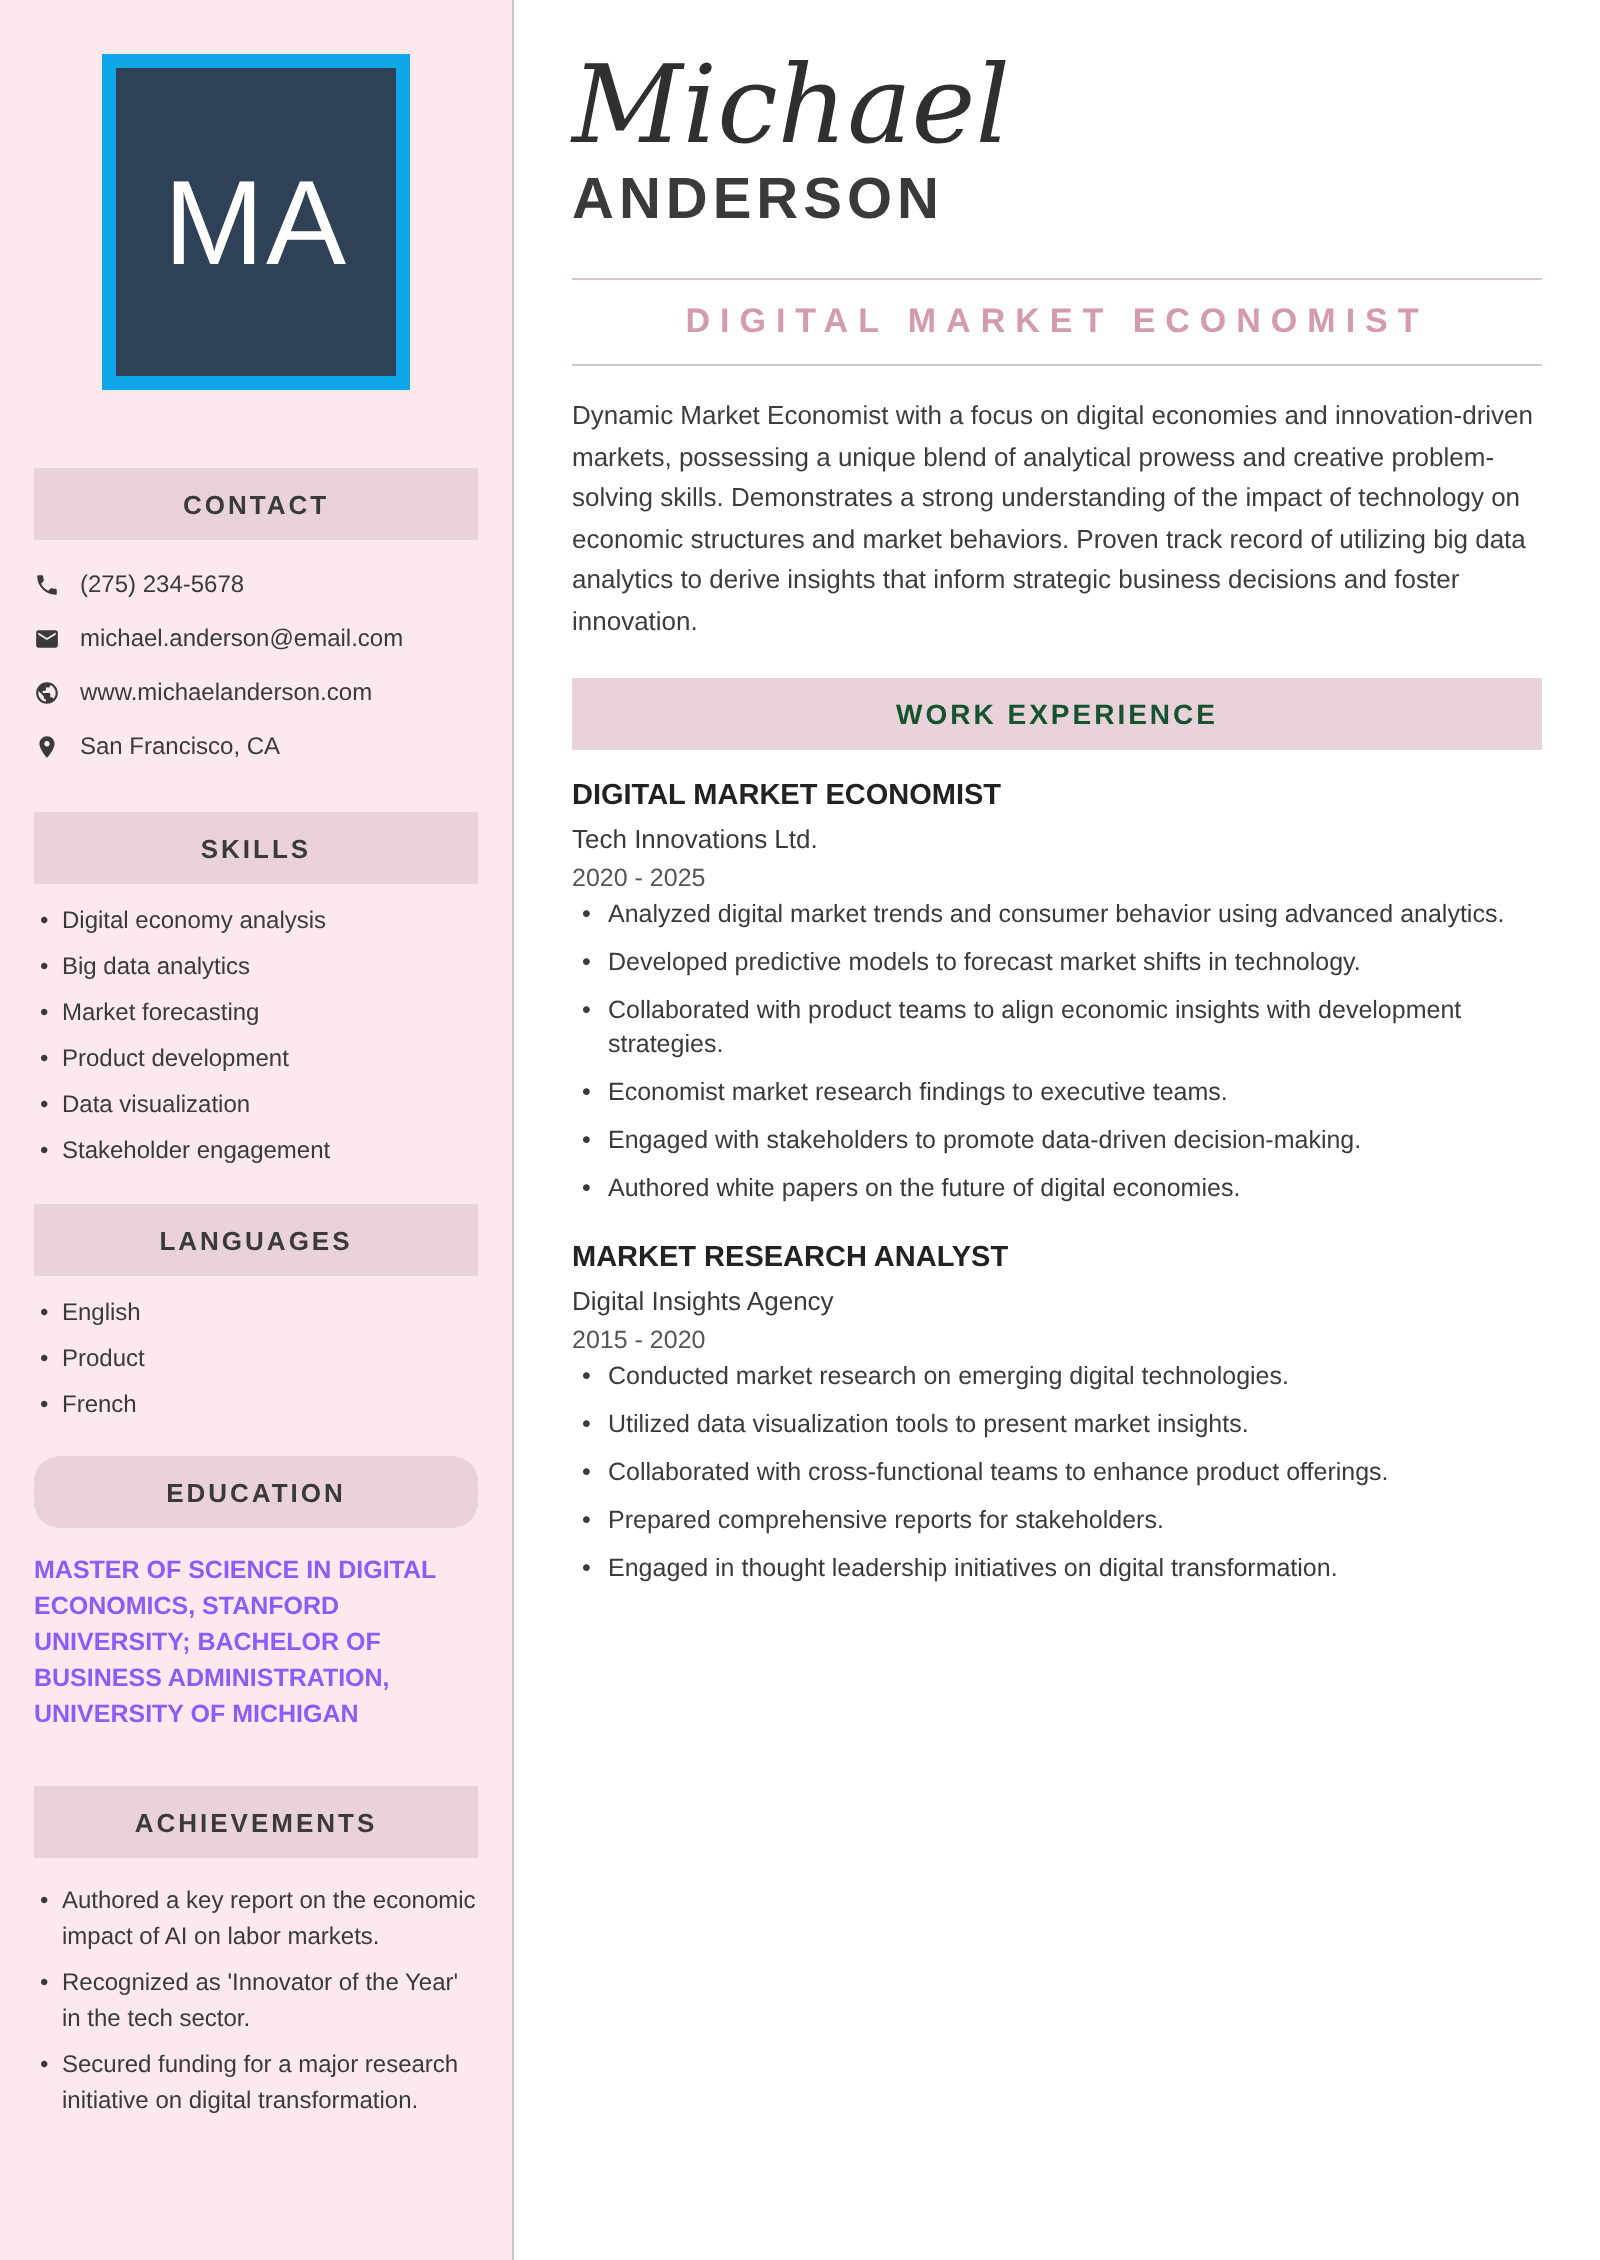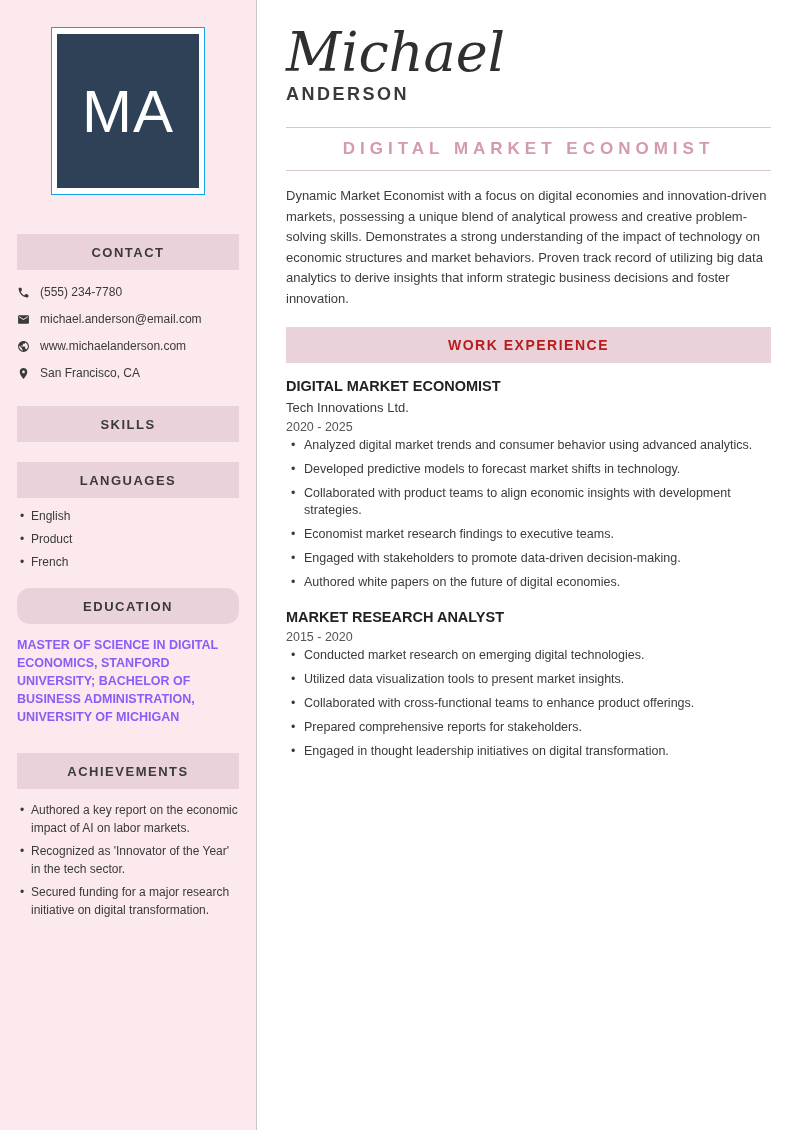--- a/index.html
+++ b/index.html
@@ -15,21 +15,21 @@
   
   .sidebar {
     width:257px; flex-shrink:0;
     background:#fbe9ee;
     border-right:1px solid #c8c8c8;
     padding-top:27px;
   }
   .avatar-frame {
     width:154px; height:168px; margin:0 auto;
     background:#ffffff;
-    border:1px solid #0ea5e9;
+    border:7px solid #0ea5e9;
     display:flex; align-items:center; justify-content:center;
   }
   .avatar {
     width:142px; height:154px;
     background:#2e4156; color:#ffffff;
     display:flex; align-items:center; justify-content:center;
     font-size:60px; letter-spacing:1px;
   }
   .side-band {
     margin:0 17px; height:36px;
@@ -60,35 +60,35 @@
     font-size:12.5px; font-weight:bold; line-height:18px; color:#8b5cf6;
   }
 
   
   .main { flex:1; padding:26px 29px 0 29px;border-radius:31px; }
   .first-name {
     font-family:"DejaVu Serif", serif; font-style:italic;
     font-size:54px; line-height:1; color:#2f2f2f;
   }
   .last-name {
-    font-size:18px; font-weight:bold; letter-spacing:2.5px; color:#3a3a3a; margin-top:4px;
+    font-size:29px; font-weight:bold; letter-spacing:2.5px; color:#3a3a3a; margin-top:4px;
   }
   .title-banner {
     margin-top:22px;
     border-top:1px solid #dcc6cd; border-bottom:1px solid #dcc6cd;
     padding:11px 0; text-align:center;
     font-size:17px; font-weight:bold; letter-spacing:5px; color:#d49aad;
   }
   .summary {
     margin-top:15px; font-size:13px; line-height:20.5px; color:#3c3c3c;
   }
   .work-band {
     margin-top:18px; height:36px; background:#e9d2da;
     display:flex; align-items:center; justify-content:center;
-    font-size:14px; font-weight:bold; letter-spacing:1.5px; color:#b91c1c;
+    font-size:14px; font-weight:bold; letter-spacing:1.5px; color:#14532d;
   }
   .job { margin-top:15px; }
   .job + .job { margin-top:18px; }
   .job-role { font-size:14.5px; font-weight:bold; color:#222222; }
   .job-company { font-size:13px; color:#3a3a3a; margin-top:6px; }
   .job-dates { font-size:12.5px; color:#555555; margin-top:5px; }
   .job-bullets { margin-top:3px; list-style:none; padding-left:5px; }
   .job-bullets li {
     position:relative; padding-left:13px;
     font-size:12.5px; line-height:17px; margin-bottom:7px; color:#3a3a3a;
@@ -109,21 +109,21 @@
     </div>
 
     <div class="side-band band-contact">
       <span>CONTACT</span>
     </div>
     <ul class="contact-list">
       <li class="contact-item">
         <svg viewBox="0 0 24 24">
             <path d="M6.62 10.79c1.44 2.83 3.76 5.14 6.59 6.59l2.2-2.21c.27-.27.67-.36 1.02-.24 1.12.37 2.33.57 3.57.57.55 0 1 .45 1 1V20c0 .55-.45 1-1 1-9.39 0-17-7.61-17-17 0-.55.45-1 1-1h3.5c.55 0 1 .45 1 1 0 1.25.2 2.45.57 3.57.11.35.03.74-.25 1.02l-2.2 2.2z"></path>
           </svg>
-        <span>(555) 234-7780</span>
+        <span>(275) 234-5678</span>
       </li>
       <li class="contact-item">
         <svg viewBox="0 0 24 24">
             <path d="M20 4H4c-1.1 0-1.99.9-1.99 2L2 18c0 1.1.9 2 2 2h16c1.1 0 2-.9 2-2V6c0-1.1-.9-2-2-2zm0 4l-8 5-8-5V6l8 5 8-5v2z"></path>
           </svg>
         <span>michael.anderson@email.com</span>
       </li>
       <li class="contact-item">
         <svg viewBox="0 0 24 24">
             <path d="M12 2C6.48 2 2 6.48 2 12s4.48 10 10 10 10-4.48 10-10S17.52 2 12 2zm-1 17.93c-3.95-.49-7-3.85-7-7.93 0-.62.08-1.21.21-1.79L9 15v1c0 1.1.9 2 2 2v1.93zm6.9-2.54c-.26-.81-1-1.39-1.9-1.39h-1v-3c0-.55-.45-1-1-1H8v-2h2c.55 0 1-.45 1-1V7h2c1.1 0 2-.9 2-2v-.41c2.93 1.19 5 4.06 5 7.41 0 2.08-.8 3.97-2.1 5.39z"></path>
@@ -134,20 +134,28 @@
         <svg viewBox="0 0 24 24">
             <path d="M12 2C8.13 2 5 5.13 5 9c0 5.25 7 13 7 13s7-7.75 7-13c0-3.87-3.13-7-7-7zm0 9.5c-1.38 0-2.5-1.12-2.5-2.5s1.12-2.5 2.5-2.5 2.5 1.12 2.5 2.5-1.12 2.5-2.5 2.5z"></path>
           </svg>
         <span>San Francisco, CA</span>
       </li>
     </ul>
 
     <div class="side-band band-skills">
       <span>SKILLS</span>
     </div>
+    <ul class="side-list">
+      <li>Digital economy analysis</li>
+      <li>Big data analytics</li>
+      <li>Market forecasting</li>
+      <li>Product development</li>
+      <li>Data visualization</li>
+      <li>Stakeholder engagement</li>
+    </ul>
 
     <div class="side-band band-languages">
       <span>LANGUAGES</span>
     </div>
     <ul class="side-list">
       <li>English</li>
       <li>Product</li>
       <li>French</li>
     </ul>
 
@@ -189,20 +197,21 @@
         <li>Developed predictive models to forecast market shifts in technology.</li>
         <li>Collaborated with product teams to align economic insights with development strategies.</li>
         <li>Economist market research findings to executive teams.</li>
         <li>Engaged with stakeholders to promote data-driven decision-making.</li>
         <li>Authored white papers on the future of digital economies.</li>
       </ul>
     </section>
 
     <section class="job">
       <h3 class="job-role">MARKET RESEARCH ANALYST</h3>
+      <div class="job-company">Digital Insights Agency</div>
       <div class="job-dates">2015 - 2020</div>
       <ul class="job-bullets">
         <li>Conducted market research on emerging digital technologies.</li>
         <li>Utilized data visualization tools to present market insights.</li>
         <li>Collaborated with cross-functional teams to enhance product offerings.</li>
         <li>Prepared comprehensive reports for stakeholders.</li>
         <li>Engaged in thought leadership initiatives on digital transformation.</li>
       </ul>
     </section>
 

